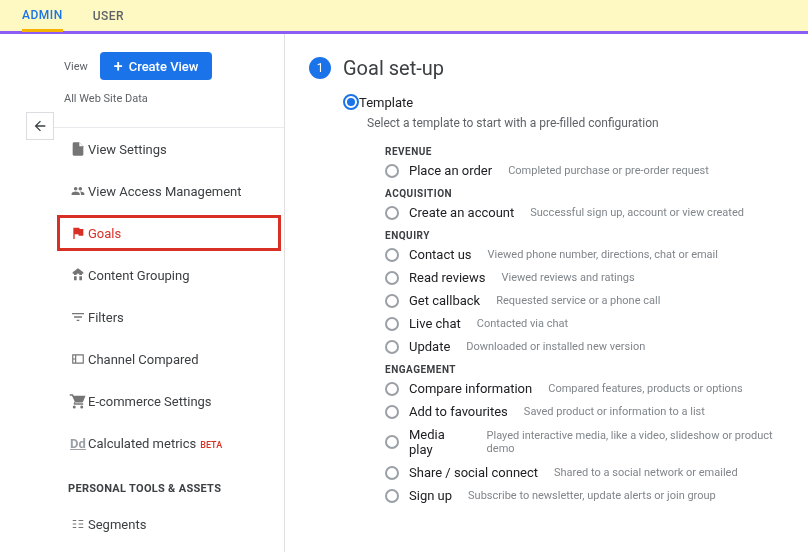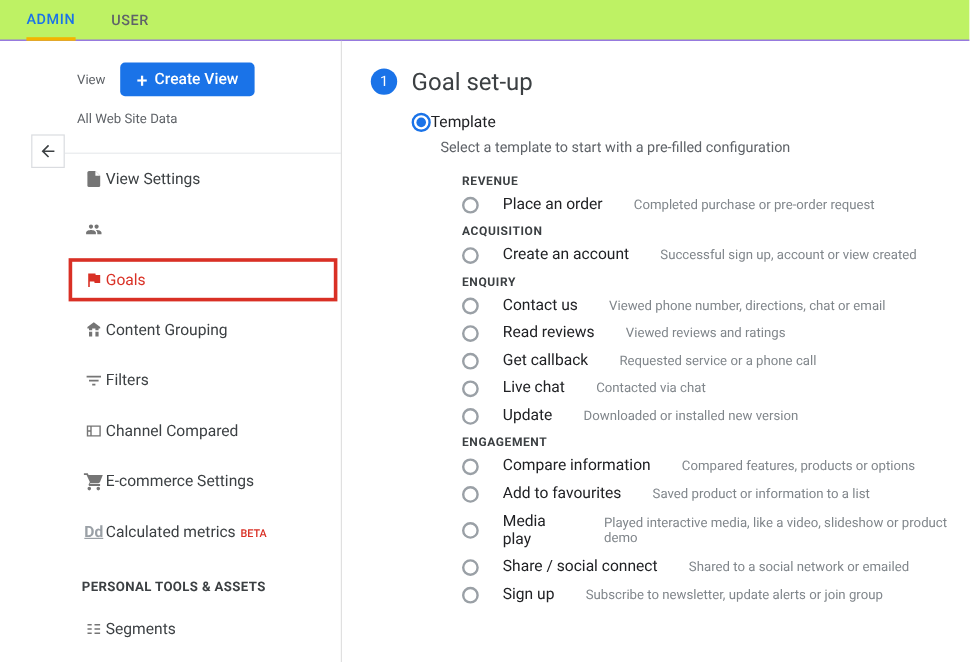--- a/index.html
+++ b/index.html
@@ -11,22 +11,22 @@
     background: #fff;
     width: 808px;
     height: 552px;
     overflow: hidden;
   }
   .tabs {
     display: flex;
     align-items: center;
     height: 34px;
     padding-left: 22px;
-    border-bottom: 1px solid #8b5cf6;
-    background: #bef264;
+    border-bottom: 3px solid #8b5cf6;
+    background: #fef9c3;
     gap: 30px;
   }
   .tab {
     font-size: 12px;
     font-weight: 500;
     letter-spacing: 0.5px;
     color: #5f6368;
     height: 100%;
     display: flex;
     align-items: center;
@@ -193,21 +193,21 @@
   .group-title {
     font-size: 10px;
     font-weight: 700;
     letter-spacing: 0.5px;
     color: #3c4043;
     margin-bottom: 6px;
   }
   .option-row {
     display: flex;
     align-items: center;
-    gap: 20px;
+    gap: 10px;
     margin-bottom: 8px;
   }
   .option-label { font-size: 13px; color: #202124; }
   .option-desc { font-size: 11px; color: #80868b; margin-left: 6px; }
   svg { display: block; }
 </style>
 </head>
 <body>
 
 <div class="tabs">
@@ -241,20 +241,21 @@
         </span>
         <span>View Settings</span>
       </div>
 
       <div class="nav-item">
         <span class="icon">
           <svg width="20" height="14" viewBox="0 0 24 24">
               <path fill="#757575" d="M16 11c1.66 0 3-1.34 3-3s-1.34-3-3-3-3 1.34-3 3 1.34 3 3 3zm-8 0c1.66 0 3-1.34 3-3S9.66 5 8 5 5 6.34 5 8s1.34 3 3 3zm0 2c-2.33 0-7 1.17-7 3.5V19h14v-2.5C15 14.17 10.33 13 8 13zm8 0c-.29 0-.62.02-.97.05 1.16.84 1.97 1.97 1.97 3.45V19h6v-2.5c0-2.33-4.67-3.5-7-3.5z"></path>
             </svg>
         </span>
+        <span>View Access Management</span>
       </div>
 
       <div class="nav-item highlighted">
         <span class="icon">
           <svg width="16" height="16" viewBox="0 0 24 24">
               <path fill="#d93025" d="M14.4 6 14 4H5v17h2v-7h5.6l.4 2h7V6z"></path>
             </svg>
         </span>
         <span>Goals</span>
       </div>

